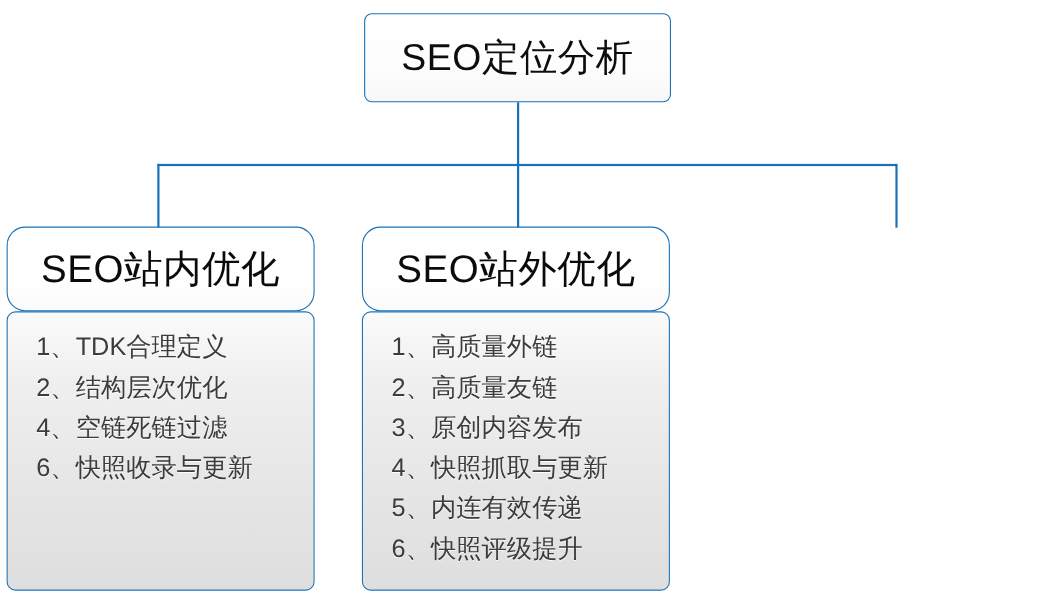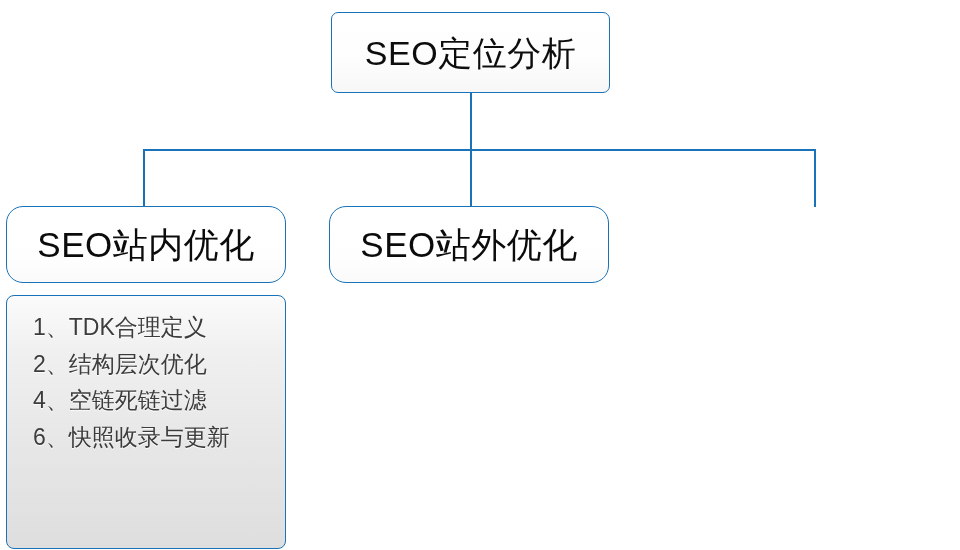--- a/index.html
+++ b/index.html
@@ -105,21 +105,21 @@
     font-size: 35px;
     color: #0b0b0b;
     line-height: 1;
     white-space: nowrap;
     letter-spacing: 0.5px;
   }
 
   .col-body {
     box-sizing: border-box;
     width: 100%;
-    margin-top: 12px;
+    margin-top: 0;
     height: 254px;
     border: 1.4px solid #1a72b8;
     border-radius: 8px;
     background: linear-gradient(to bottom, #fbfbfb 0%, #f0f0f0 22%, #e6e6e6 62%, #dedede 100%);
     padding: 13px 0 0 0;
     overflow: hidden;
   }
   .col-list {
     list-style: none;
     margin: 0;
@@ -159,16 +159,26 @@
         <li class="col-list-item">4、空链死链过滤</li>
         <li class="col-list-item">6、快照收录与更新</li>
       </ul>
     </div>
   </div>
 
   <div class="column col-1">
     <div class="col-header">
       <span class="col-header-label">SEO站外优化</span>
     </div>
+    <div class="col-body">
+      <ul class="col-list">
+        <li class="col-list-item">1、高质量外链</li>
+        <li class="col-list-item">2、高质量友链</li>
+        <li class="col-list-item">3、原创内容发布</li>
+        <li class="col-list-item">4、快照抓取与更新</li>
+        <li class="col-list-item">5、内连有效传递</li>
+        <li class="col-list-item">6、快照评级提升</li>
+      </ul>
+    </div>
   </div>
 
 
 </div>
 
 </body></html>

